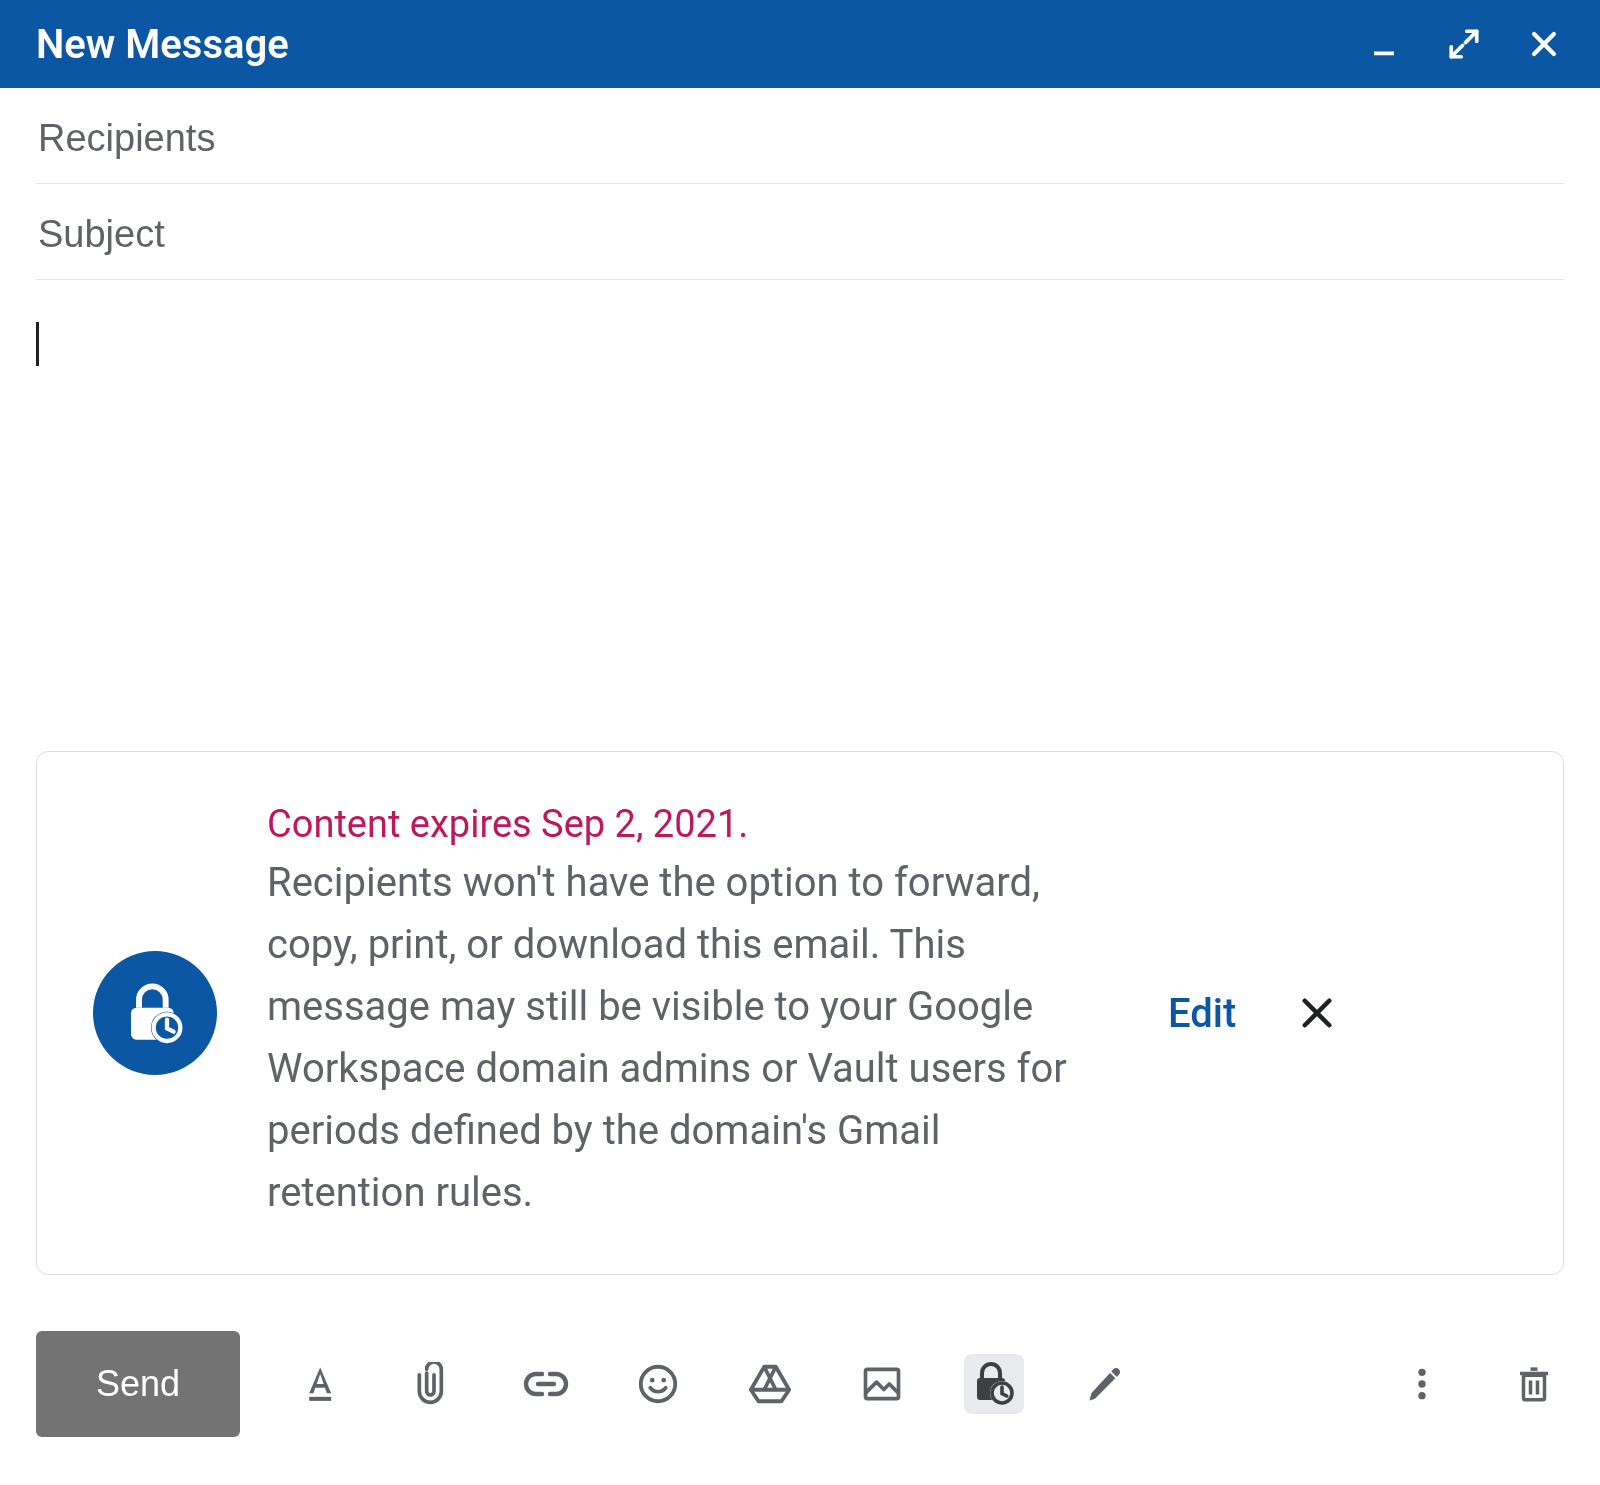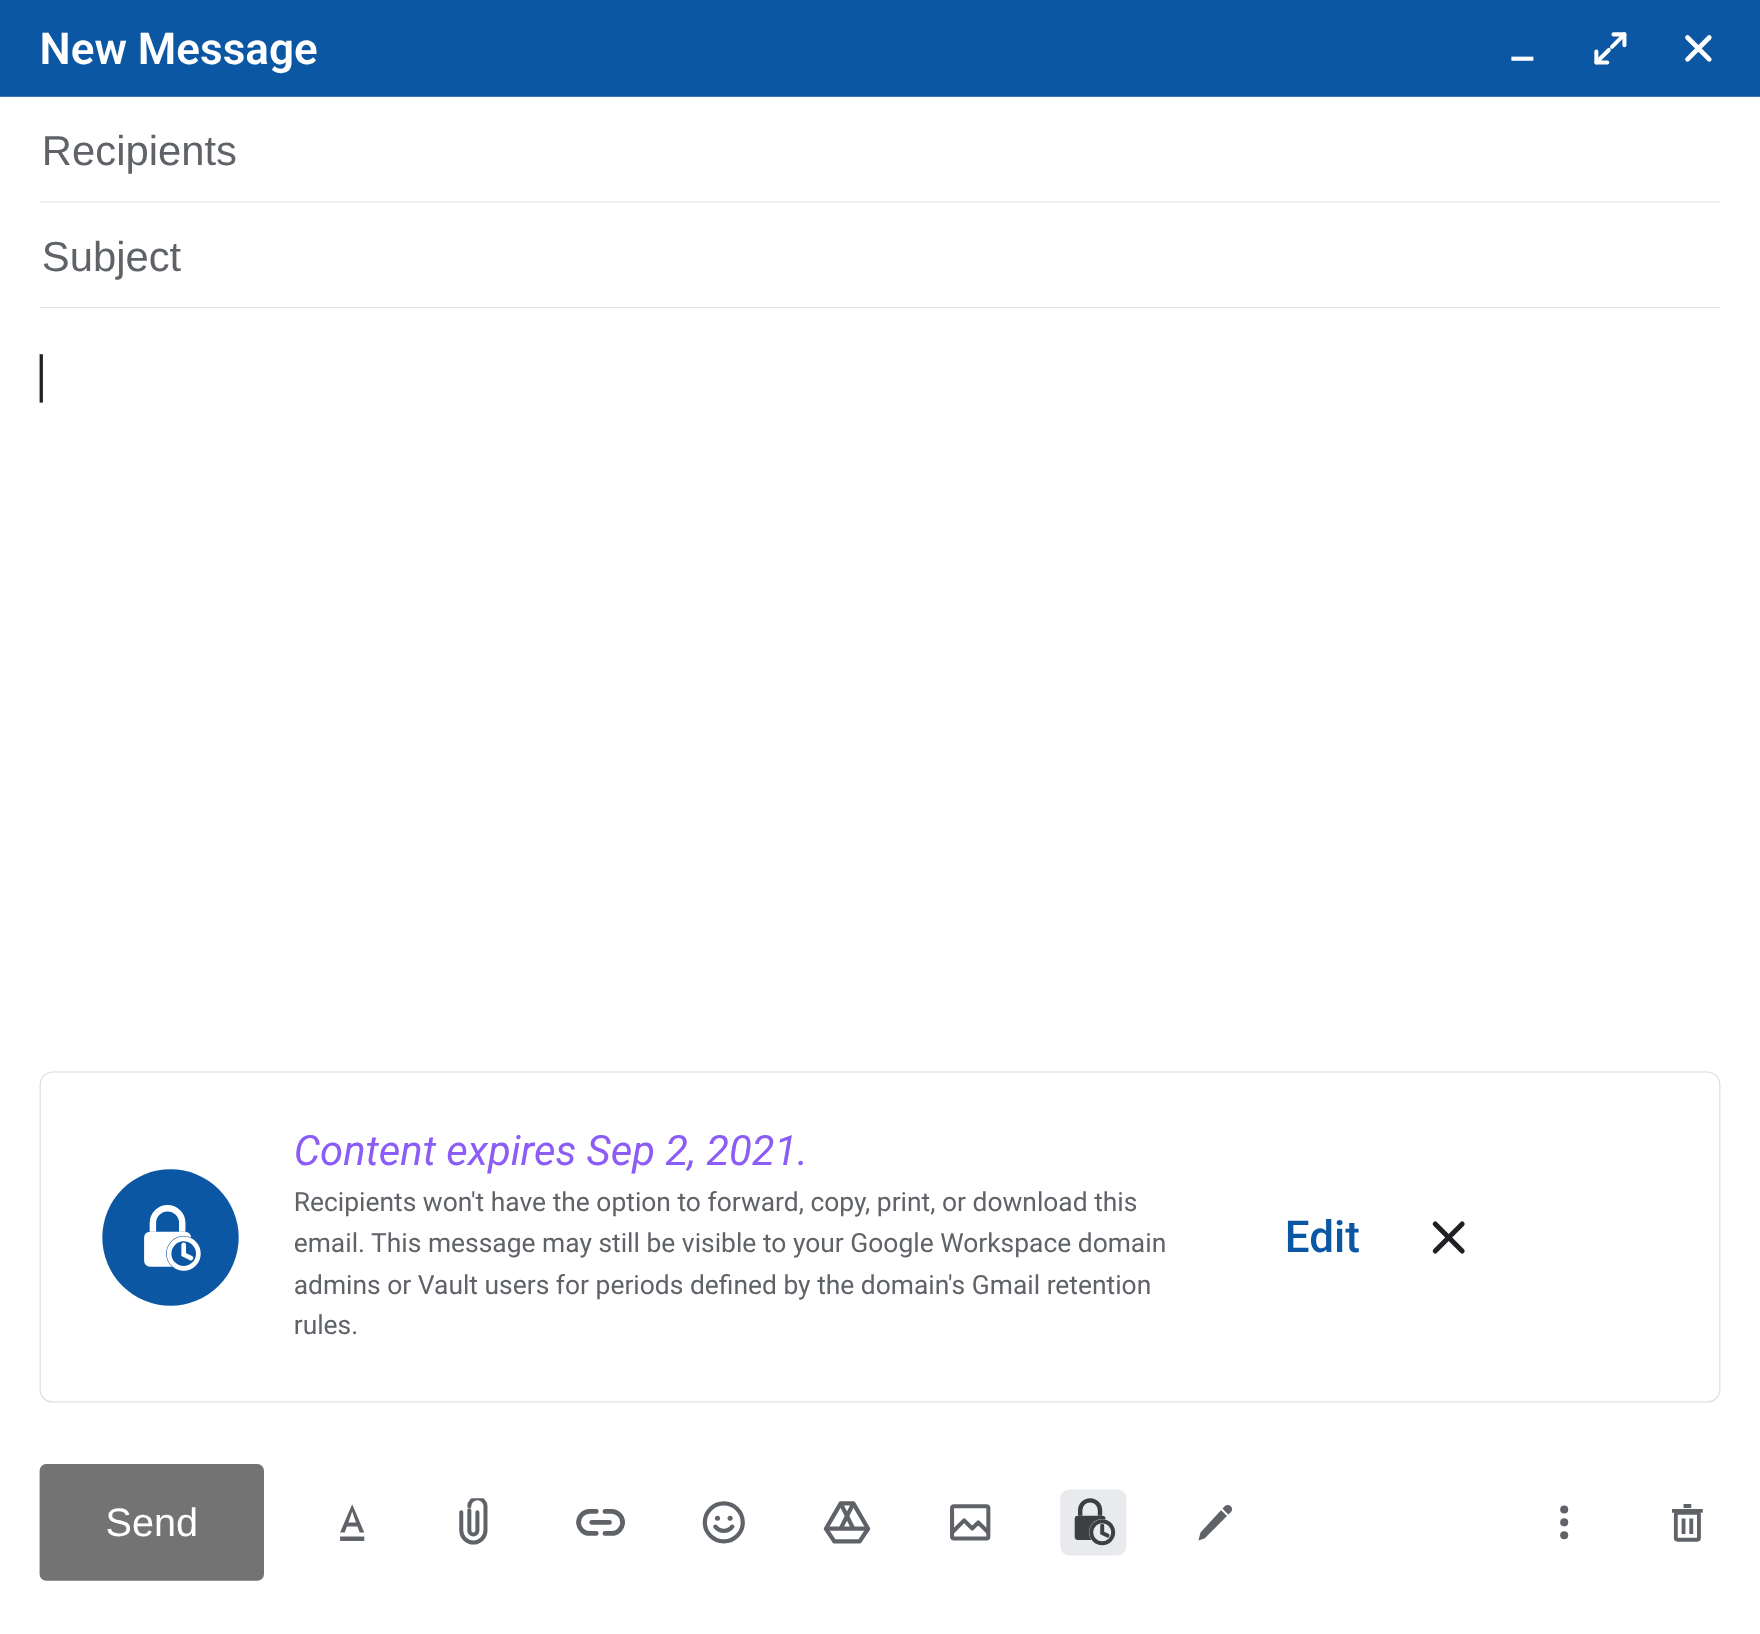--- a/index.html
+++ b/index.html
@@ -85,29 +85,28 @@
     border-radius: 50%;
     background: #0b57a4;
     display: flex; align-items: center; justify-content: center;
     flex-shrink: 0;
   }
   .confidential-card .text {
     flex: 1;
     max-width: 820px;
   }
   .confidential-card .headline {
-    color: #8b5cf6;
+    color: #be185d;
     font-size: 38px;
     font-weight: 400;
     margin-bottom: 6px;
-    font-style: italic;
   }
   .confidential-card .desc {
     color: #5f6368;
-    font-size: 24px;
+    font-size: 40px;
     line-height: 1.55;
   }
   .confidential-card .actions {
     display: flex;
     align-items: center;
     gap: 60px;
   }
   .confidential-card .edit {
     color: #0b57a4;
     font-size: 40px;

